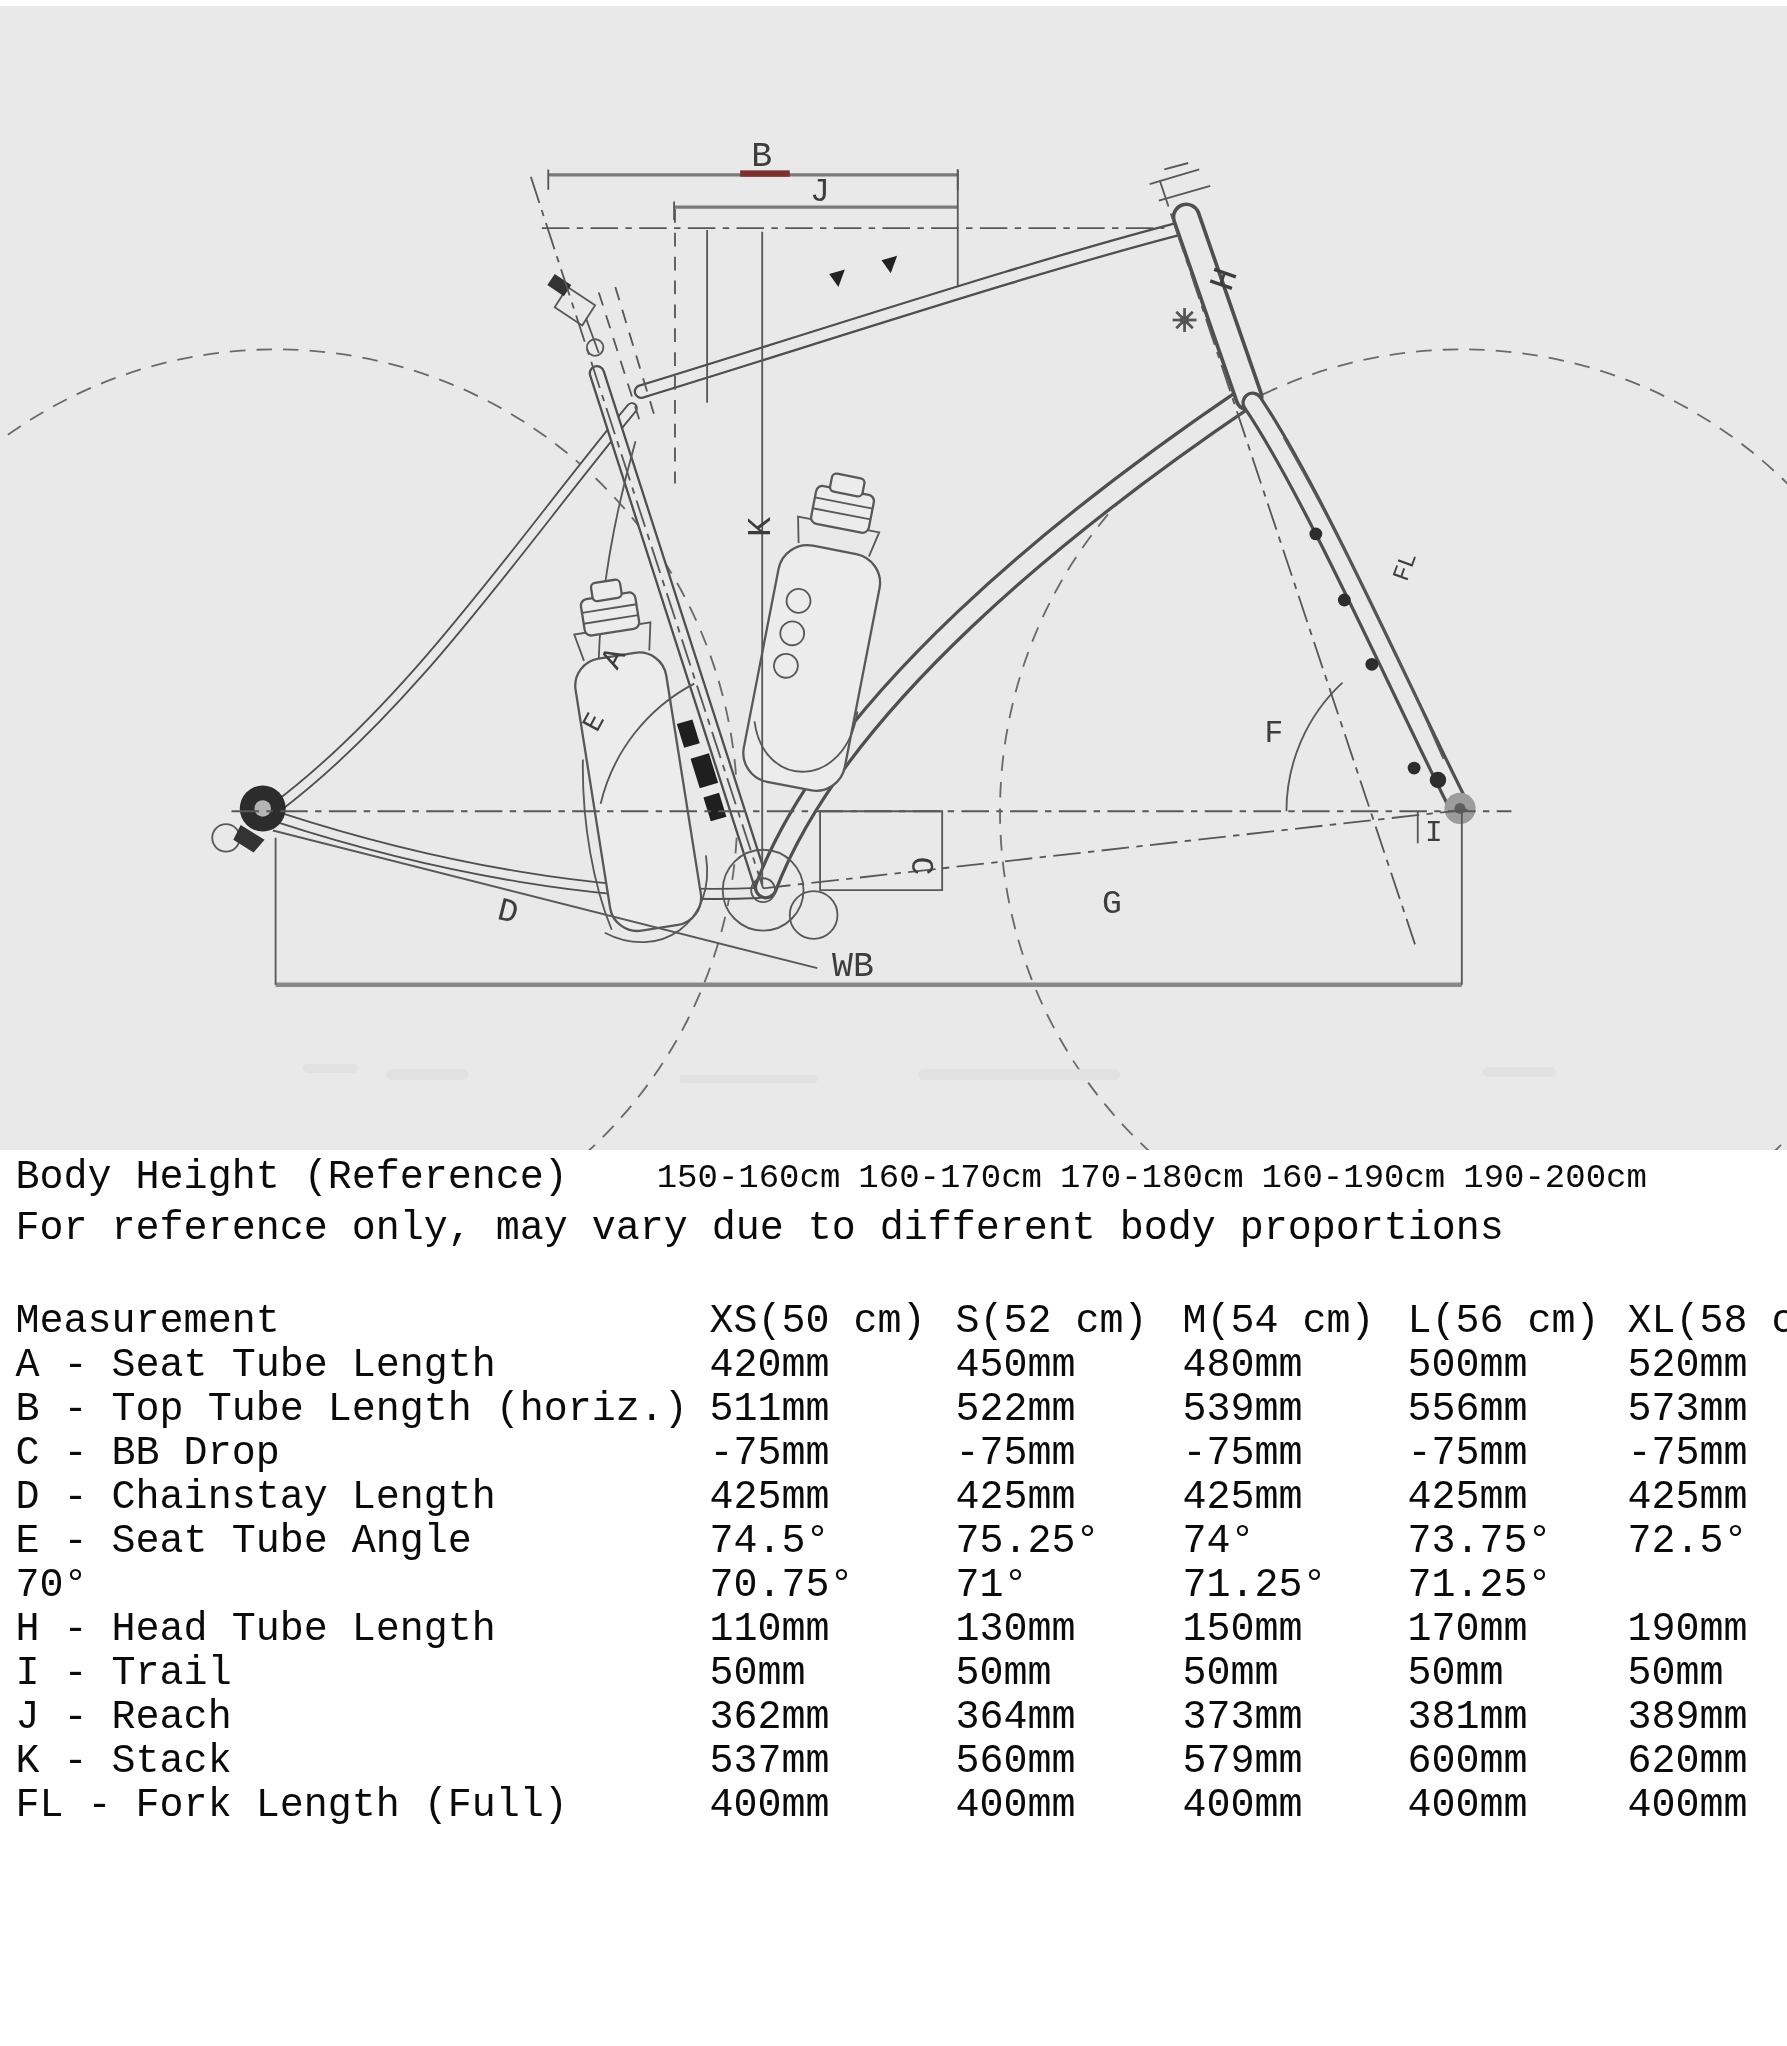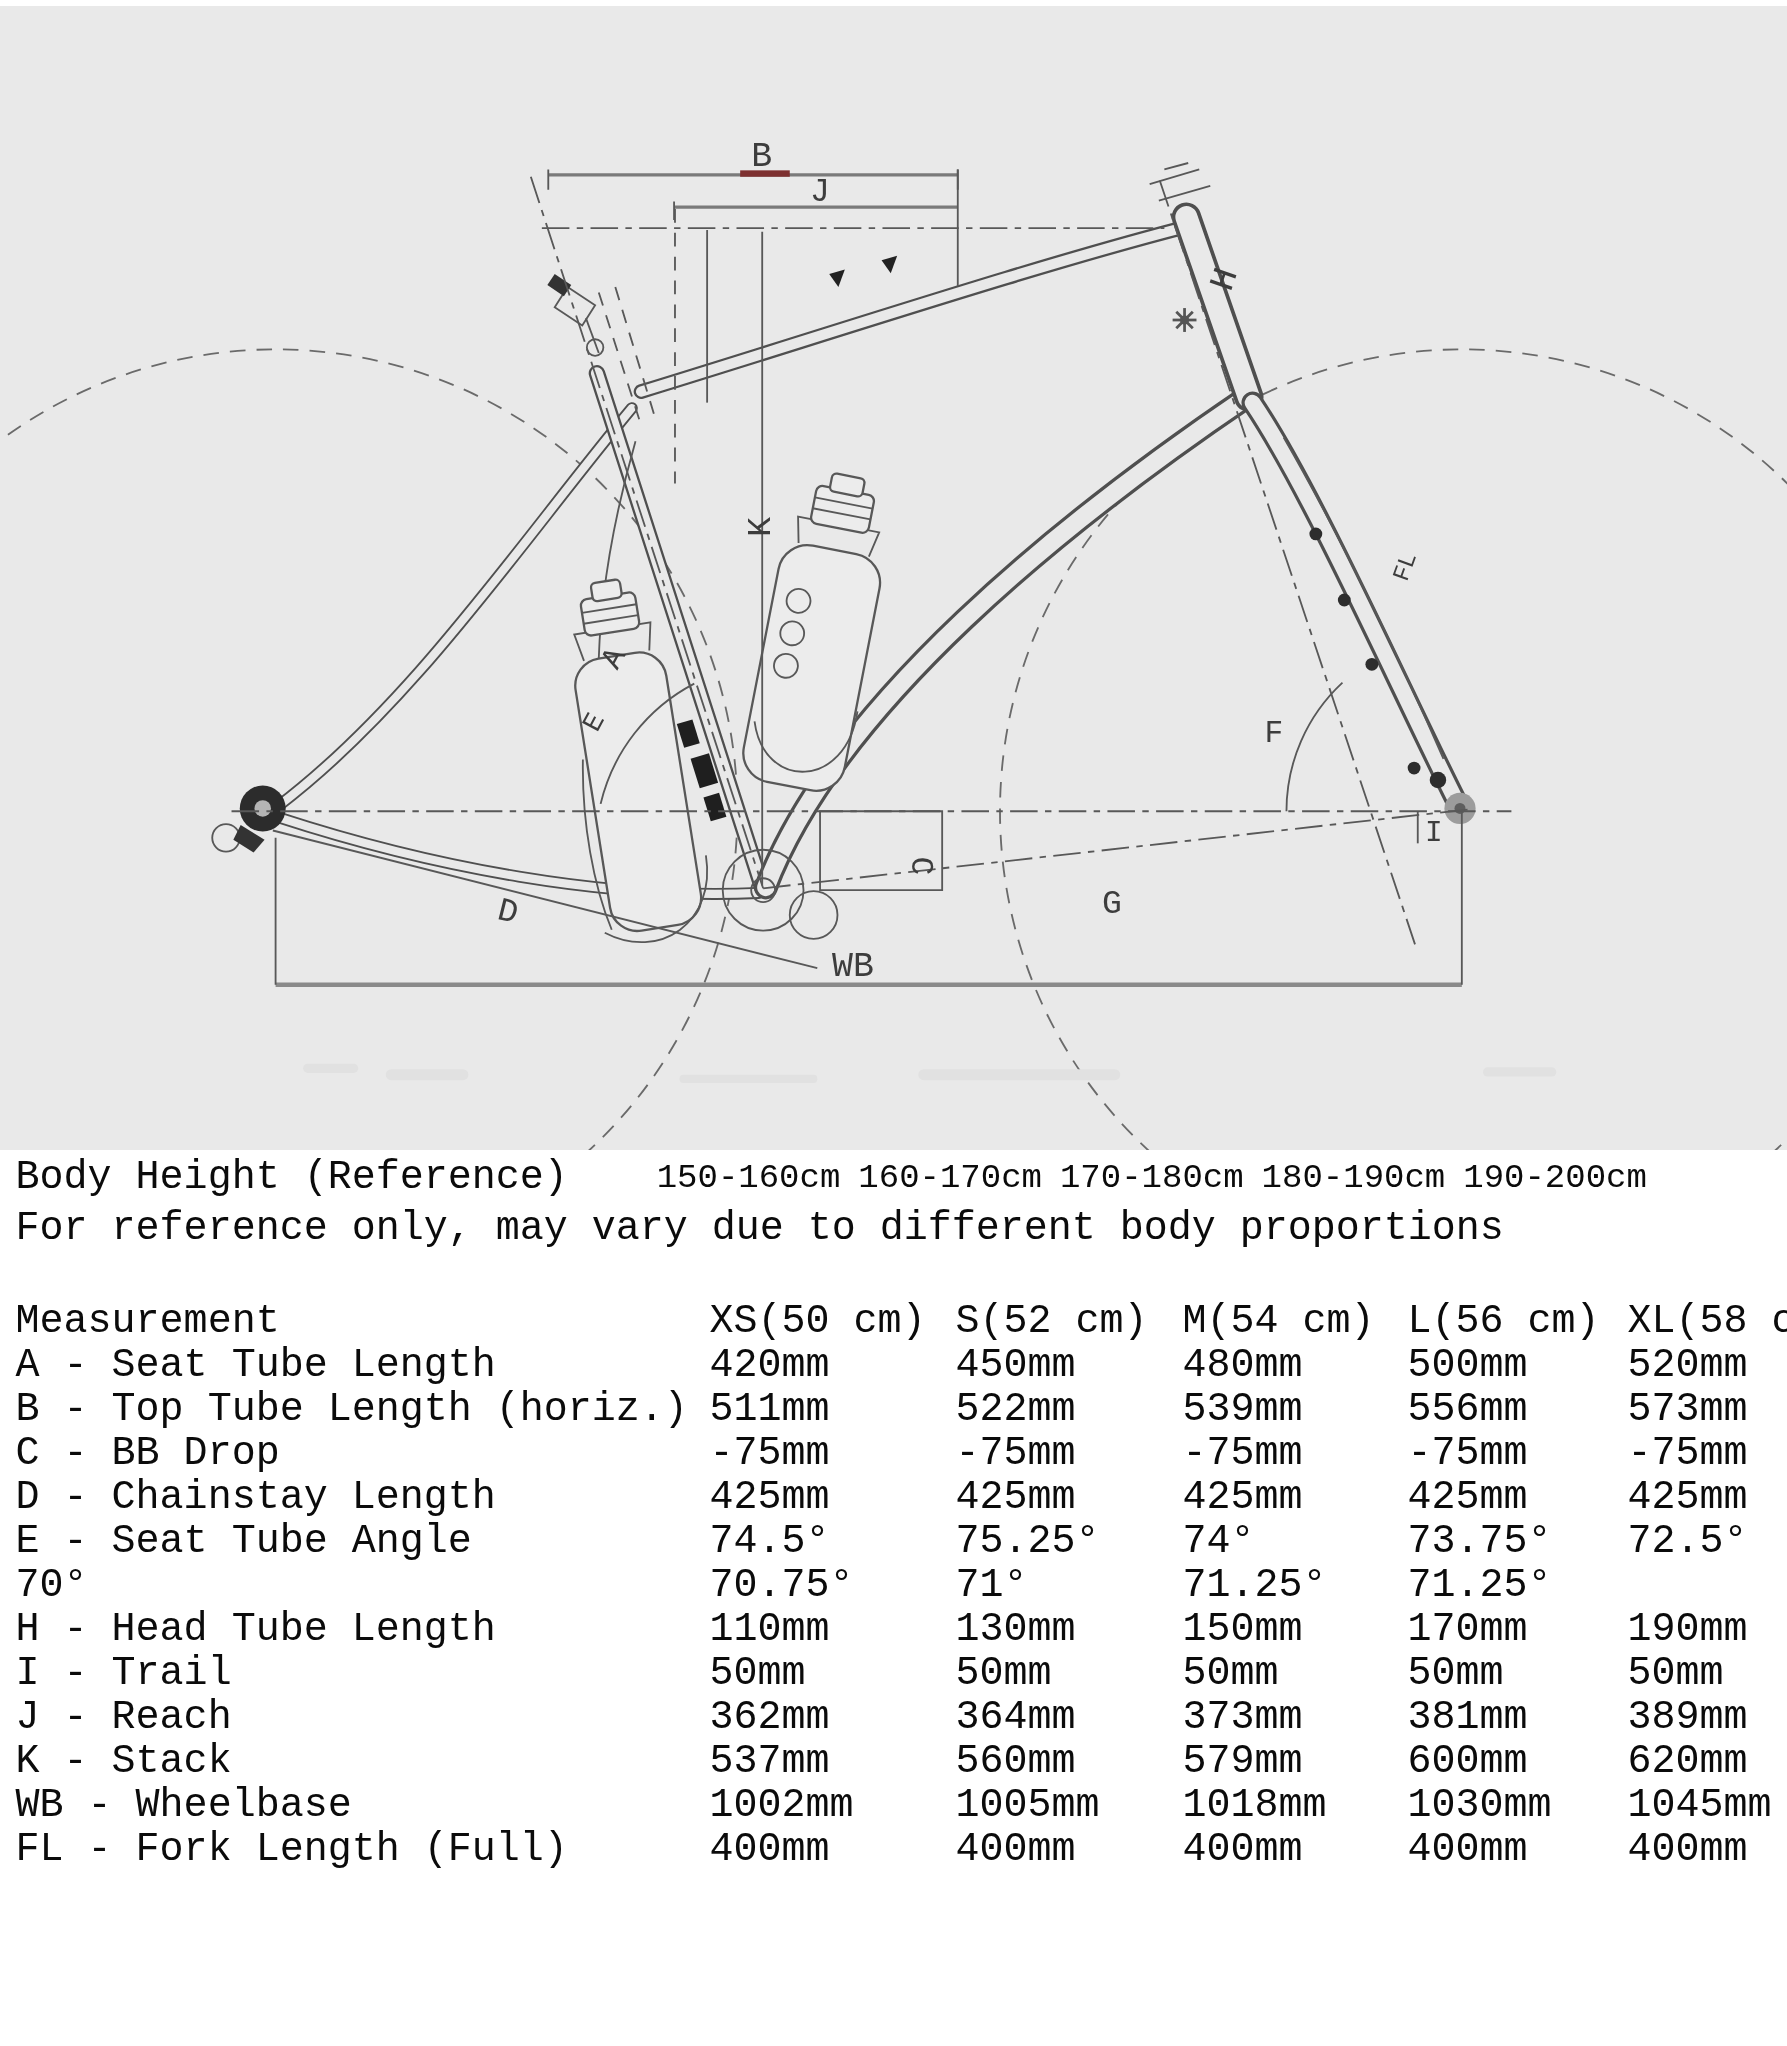--- a/index.html
+++ b/index.html
@@ -177,21 +177,21 @@
 </svg>
 </div>
 
 <div class="specs">
   <div class="bh-line">
     <span>Body Height (Reference)</span>
     <span class="bh-ranges">
       <span>150-160cm</span>
       <span>160-170cm</span>
       <span>170-180cm</span>
-      <span>180-190cm</span>
+      <span>160-190cm</span>
       <span>190-200cm</span>
     </span>
   </div>
   <div class="bh-note">For reference only, may vary due to different body proportions</div>
 
   <div class="spec-table">
     <div class="trow">
       <span>Measurement</span>
       <span>XS(50 cm)</span>
       <span>S(52 cm)</span>
@@ -272,28 +272,20 @@
     </div>
     <div class="trow">
       <span>K - Stack</span>
       <span>537mm</span>
       <span>560mm</span>
       <span>579mm</span>
       <span>600mm</span>
       <span>620mm</span>
     </div>
     <div class="trow">
-      <span>WB - Wheelbase</span>
-      <span>1002mm</span>
-      <span>1005mm</span>
-      <span>1018mm</span>
-      <span>1030mm</span>
-      <span>1045mm</span>
-    </div>
-    <div class="trow">
       <span>FL - Fork Length (Full)</span>
       <span>400mm</span>
       <span>400mm</span>
       <span>400mm</span>
       <span>400mm</span>
       <span>400mm</span>
     </div>
   </div>
 </div>
 

